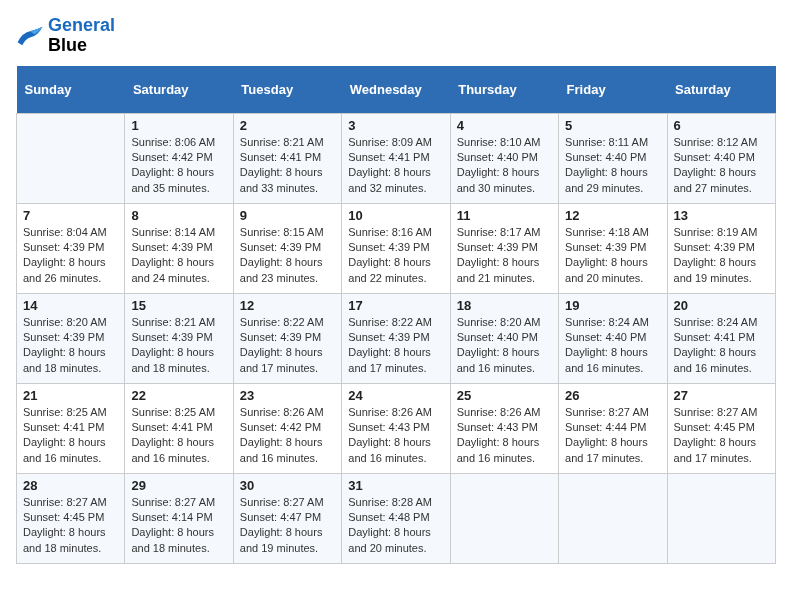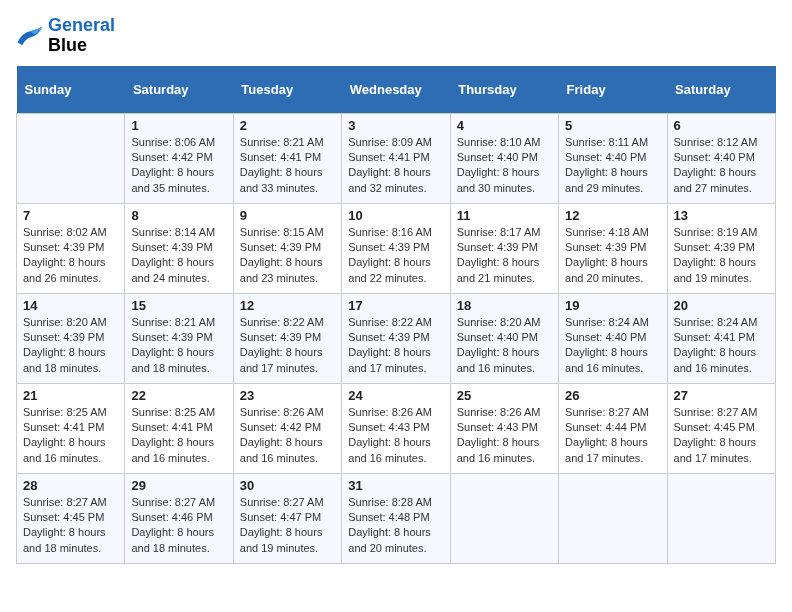--- a/index.html
+++ b/index.html
@@ -171,21 +171,21 @@
             <span>Sunrise: 8:12 AM</span><br>
             <span>Sunset: 4:40 PM</span><br>
             <span>Daylight: 8 hours and 27 minutes.</span>
           </div>
         </td>
       </tr>
       <tr>
         <td>
           <span class="day-num">7</span>
           <div class="day-info">
-            <span>Sunrise: 8:02 AM</span><br>
+            <span>Sunrise: 8:04 AM</span><br>
             <span>Sunset: 4:39 PM</span><br>
             <span>Daylight: 8 hours and 26 minutes.</span>
           </div>
         </td>
         <td>
           <span class="day-num">8</span>
           <div class="day-info">
             <span>Sunrise: 8:14 AM</span><br>
             <span>Sunset: 4:39 PM</span><br>
             <span>Daylight: 8 hours and 24 minutes.</span>
@@ -354,21 +354,21 @@
           <div class="day-info">
             <span>Sunrise: 8:27 AM</span><br>
             <span>Sunset: 4:45 PM</span><br>
             <span>Daylight: 8 hours and 18 minutes.</span>
           </div>
         </td>
         <td>
           <span class="day-num">29</span>
           <div class="day-info">
             <span>Sunrise: 8:27 AM</span><br>
-            <span>Sunset: 4:46 PM</span><br>
+            <span>Sunset: 4:14 PM</span><br>
             <span>Daylight: 8 hours and 18 minutes.</span>
           </div>
         </td>
         <td>
           <span class="day-num">30</span>
           <div class="day-info">
             <span>Sunrise: 8:27 AM</span><br>
             <span>Sunset: 4:47 PM</span><br>
             <span>Daylight: 8 hours and 19 minutes.</span>
           </div>

